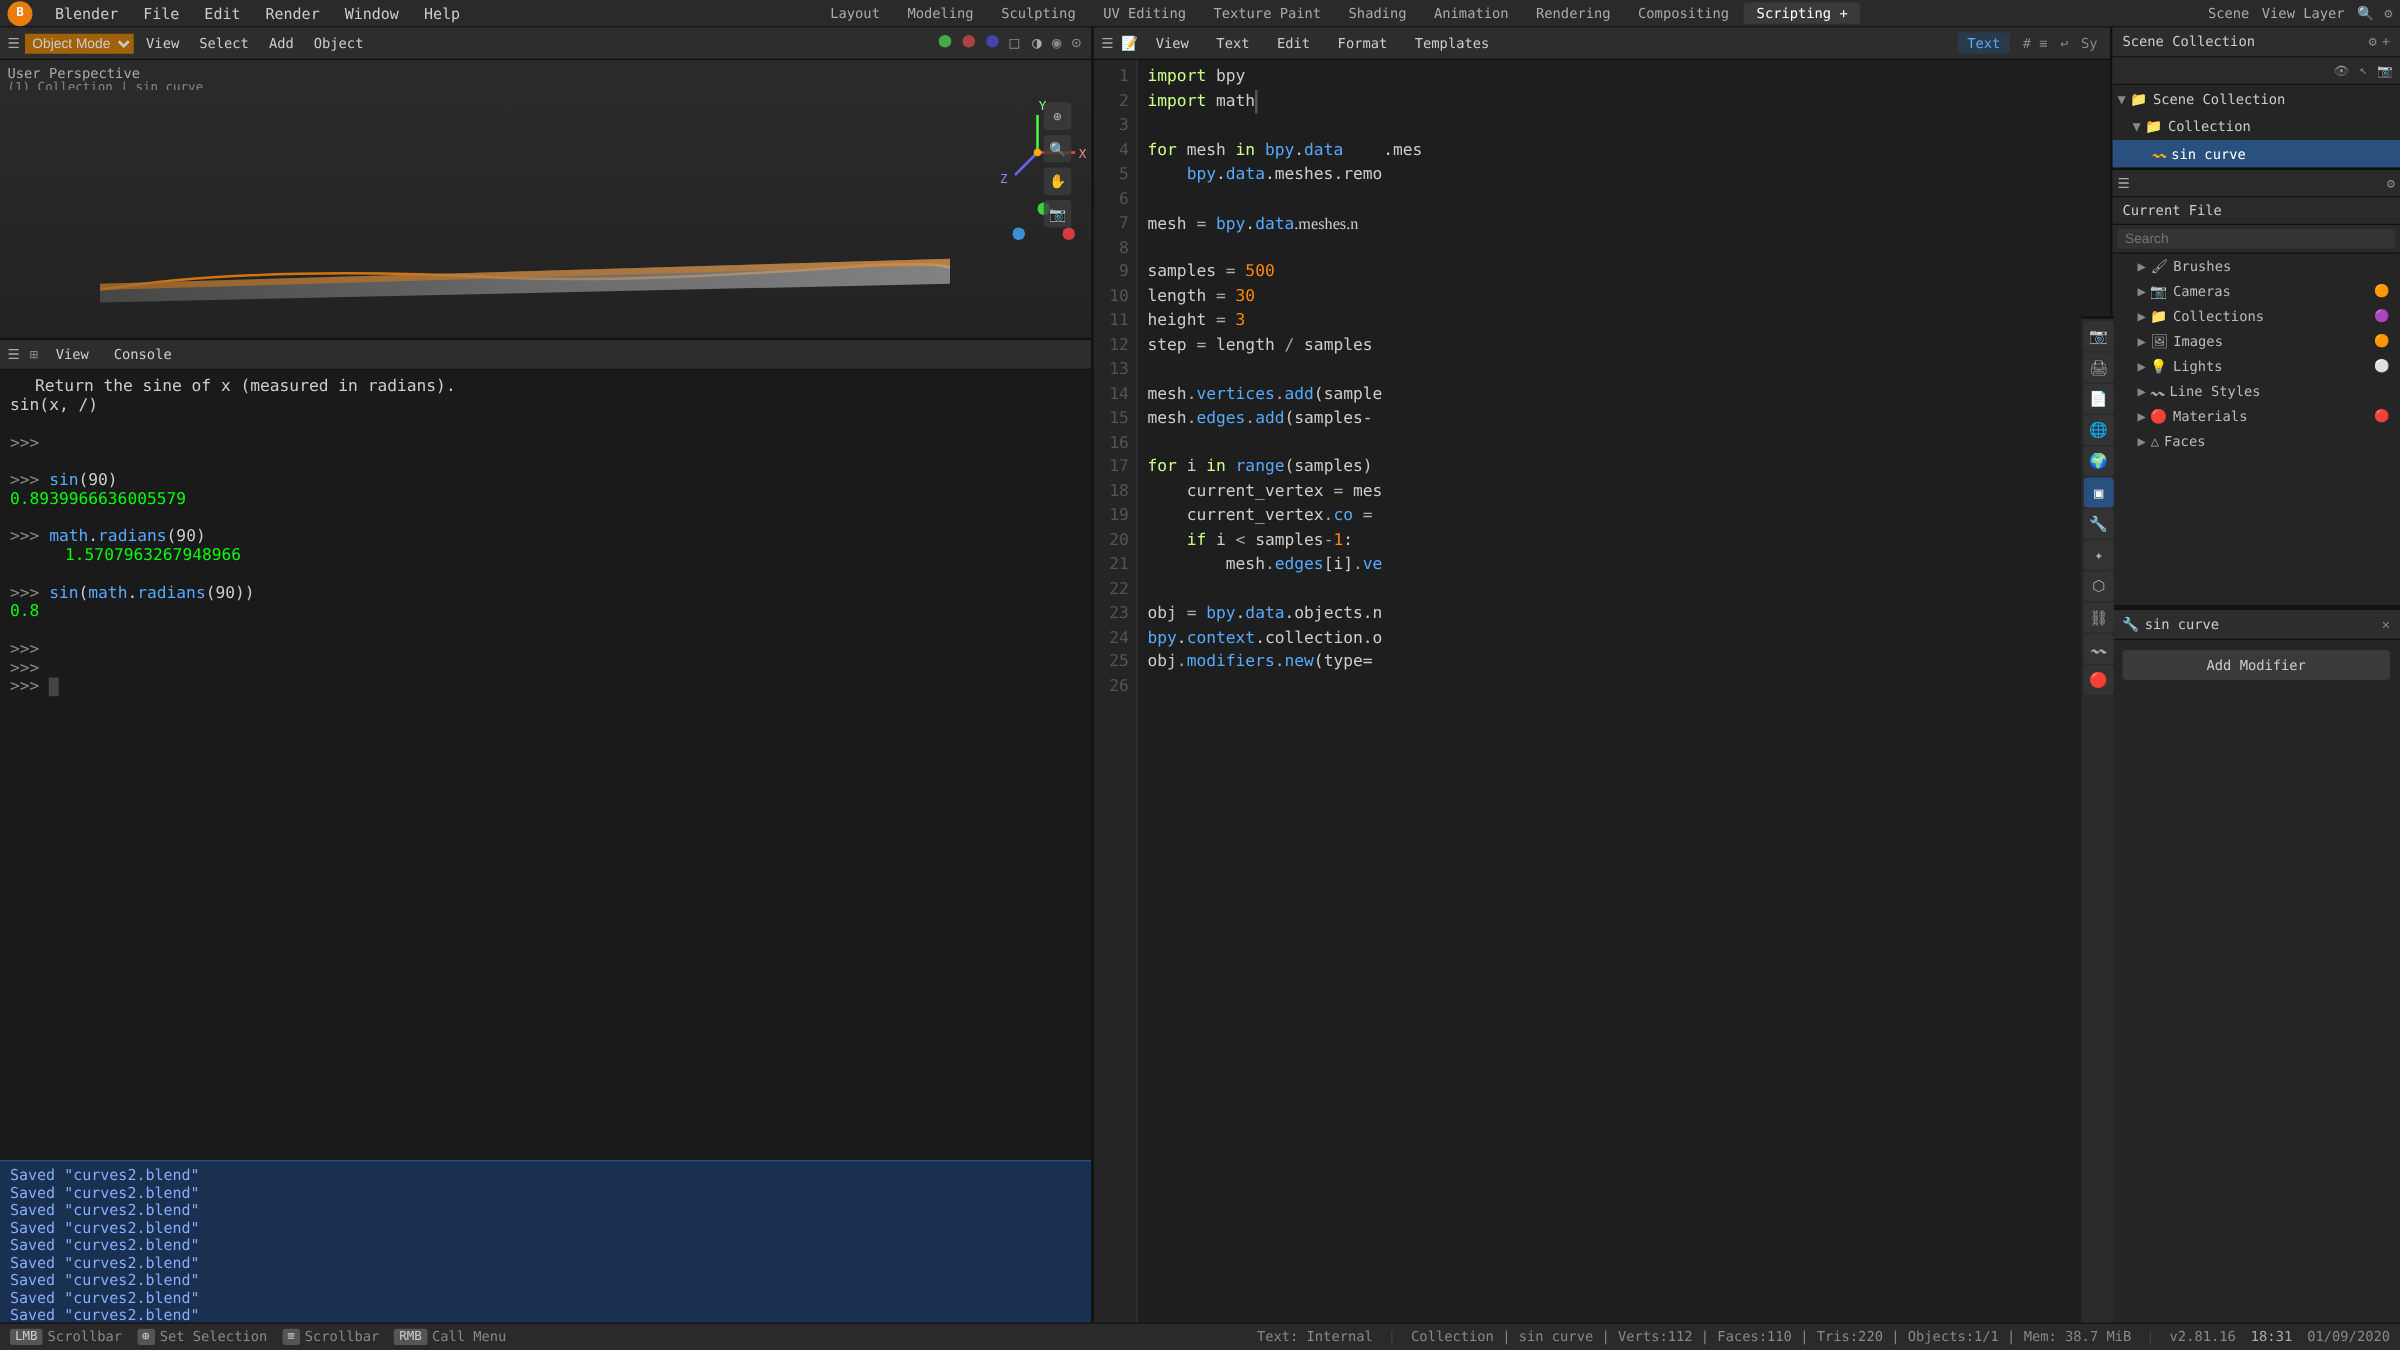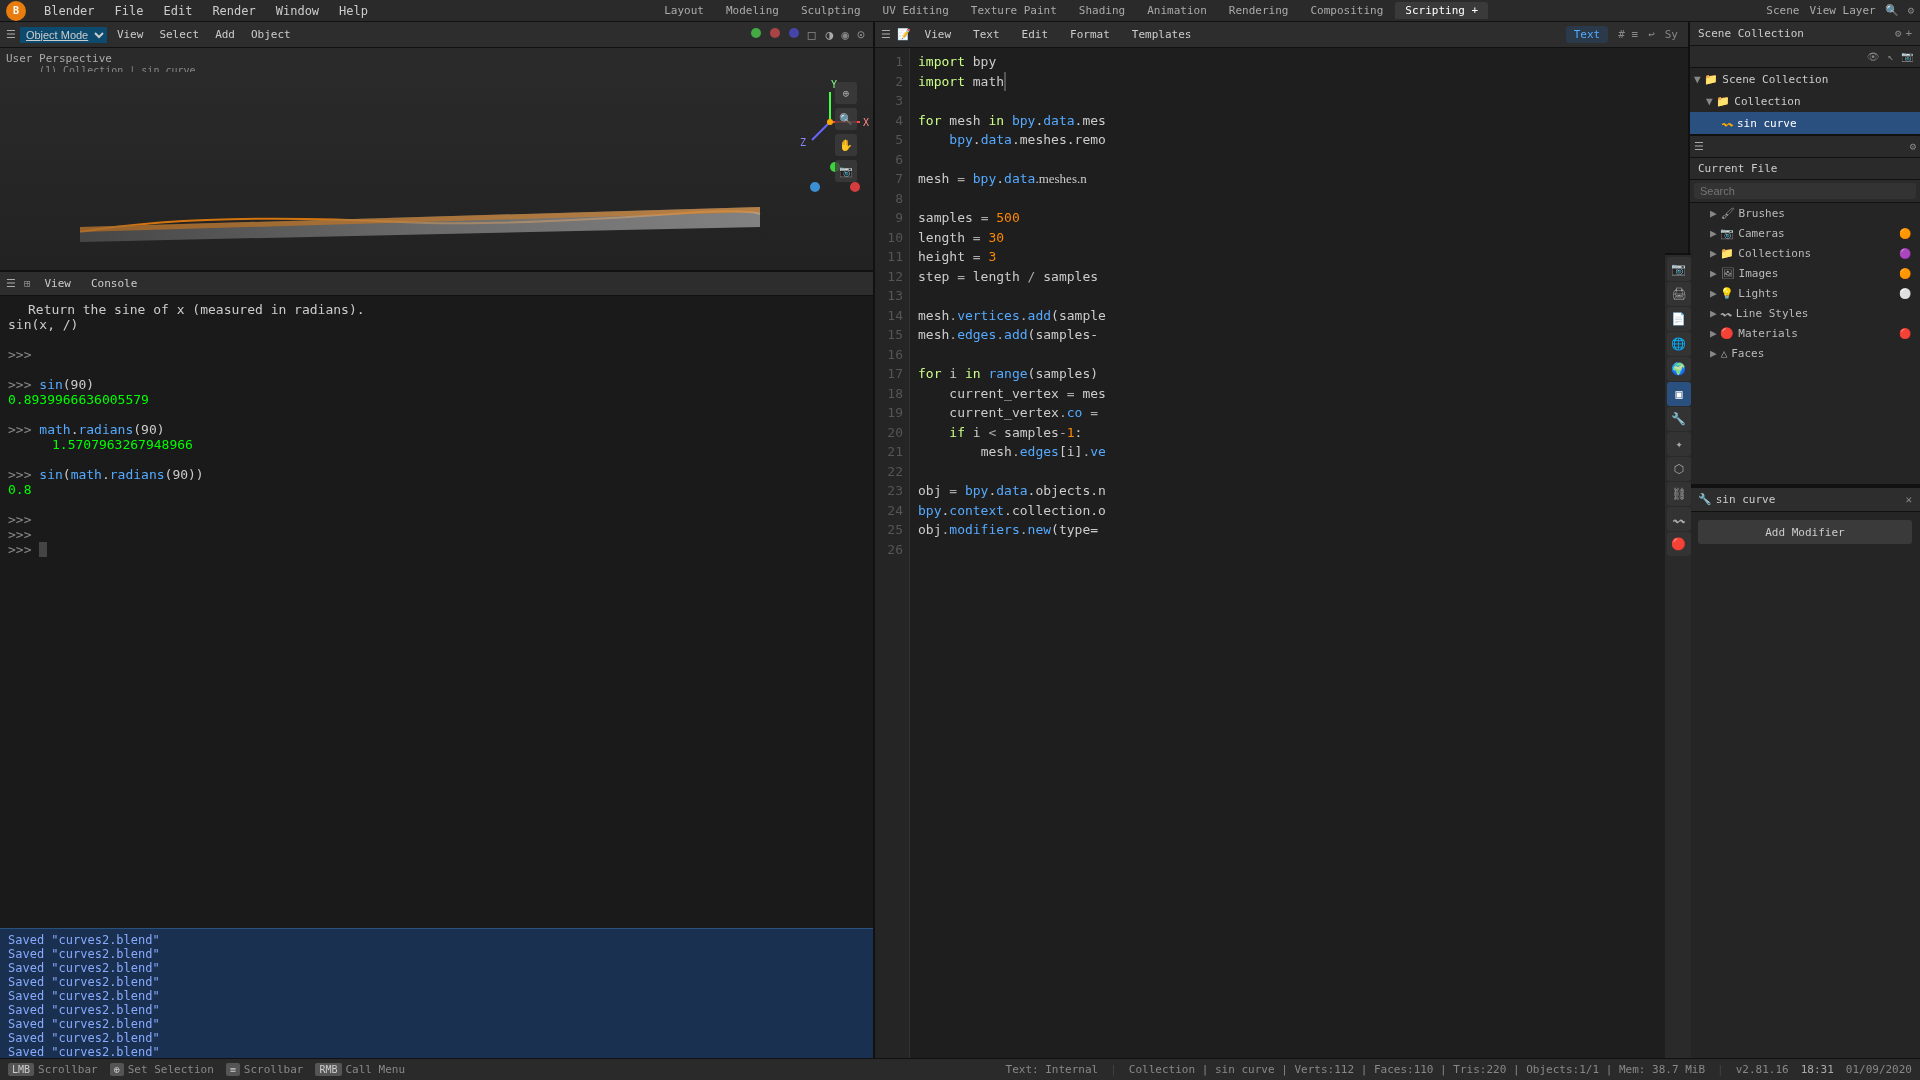--- a/index.html
+++ b/index.html
@@ -393,21 +393,21 @@
 </div>
 
 <div id="main-layout" style="display:flex; height:1036px; width:1920px;">
 
   <div id="viewport-area" style="width:875px; display:flex; flex-direction:column; border-right:2px solid #111;">
 
     <div id="viewport-3d" style="height:250px; background:#2a2a2a; position:relative; border-bottom:2px solid #111; overflow:hidden;">
 
       <div class="viewport-toolbar">
         <span style="font-size:11px;color:#aaa;cursor:pointer;">☰</span>
-        <select style="background:#0c4a6e;color:#ccc;border:none;font-size:11px;padding:1px 2px;text-decoration:underline;">
+        <select style="background:#a16207;color:#ccc;border:none;font-size:11px;padding:1px 2px;">
           <option>Object Mode</option>
         </select>
         <span class="viewport-toolbar-btn">View</span>
         <span class="viewport-toolbar-btn">Select</span>
         <span class="viewport-toolbar-btn">Add</span>
         <span class="viewport-toolbar-btn">Object</span>
         <div style="flex:1;"></div>
 
         <span style="font-size:11px;color:#888;">
           <span style="display:inline-block;width:10px;height:10px;border-radius:50%;background:#4a4;margin:0 1px;"></span>
@@ -415,21 +415,21 @@
           <span style="display:inline-block;width:10px;height:10px;border-radius:50%;background:#44a;margin:0 1px;"></span>
         </span>
         <span style="font-size:13px;color:#888;margin:0 4px;">□</span>
         <span style="font-size:13px;color:#aaa;margin:0 2px;">◑</span>
         <span style="font-size:13px;color:#888;margin:0 2px;">◉</span>
         <span style="font-size:13px;color:#888;margin:0 2px;">⊙</span>
       </div>
 
       <div class="viewport-overlay">
         <div>User Perspective</div>
-        <div style="font-size:10px;color:#888;margin-left:33px;">(1) Collection | sin curve</div>
+        <div style="font-size:10px;color:#888;">(1) Collection | sin curve</div>
       </div>
 
       <div style="position:absolute;top:50px;left:0;right:0;bottom:0;overflow:hidden;">
 
         <svg width="875" height="200" style="position:absolute;top:0;left:0;">
 
           <defs>
             <linearGradient id="bladeGrad" x1="0" y1="0" x2="1" y2="0">
               <stop offset="0%" stop-color="#555"></stop>
               <stop offset="50%" stop-color="#888"></stop>
@@ -554,21 +554,21 @@
         <div class="line-number">22</div>
         <div class="line-number">23</div>
         <div class="line-number">24</div>
         <div class="line-number">25</div>
         <div class="line-number">26</div>
       </div>
       <div class="code-content">
         <div class="code-line"><span class="kw">import</span> <span style="color:#ccc;">bpy</span></div>
         <div class="code-line"><span class="kw">import</span> <span style="color:#ccc;">math</span><span style="background:#555;width:2px;display:inline-block;">&nbsp;</span></div>
         <div class="code-line"></div>
-        <div class="code-line"><span class="kw">for</span> <span style="color:#ccc;">mesh</span> <span class="kw">in</span> <span style="color:#5af;">bpy</span><span style="color:#ccc;">.</span><span style="color:#5af;">data</span><span style="color:#ccc;">.mes</span></div>
+        <div class="code-line"><span class="kw">for</span> <span style="color:#ccc;">mesh</span> <span class="kw">in</span> <span style="color:#5af;">bpy</span><span style="color:#ccc;">.</span><span style="color:#5af;">data</span><span style="color:#ccc;margin-left:32px;">.mes</span></div>
         <div class="code-line">&nbsp;&nbsp;&nbsp;&nbsp;<span style="color:#5af;">bpy</span><span style="color:#ccc;">.</span><span style="color:#5af;">data</span><span style="color:#ccc;">.meshes.remo</span></div>
         <div class="code-line"></div>
         <div class="code-line"><span style="color:#ccc;">mesh</span> <span style="color:#aaa;">=</span> <span style="color:#5af;">bpy</span><span style="color:#ccc;">.</span><span style="color:#5af;">data</span><span style="color:#ccc;font-family:Liberation Serif, serif;">.meshes.n</span></div>
         <div class="code-line"></div>
         <div class="code-line"><span style="color:#ccc;">samples</span> <span style="color:#aaa;">=</span> <span class="nb">500</span></div>
         <div class="code-line"><span style="color:#ccc;">length</span> <span style="color:#aaa;">=</span> <span class="nb">30</span></div>
         <div class="code-line"><span style="color:#ccc;">height</span> <span style="color:#aaa;">=</span> <span class="nb">3</span></div>
         <div class="code-line"><span style="color:#ccc;">step</span> <span style="color:#aaa;">=</span> <span style="color:#ccc;">length</span> <span style="color:#aaa;">/</span> <span style="color:#ccc;">samples</span></div>
         <div class="code-line"></div>
         <div class="code-line"><span style="color:#ccc;">mesh</span><span style="color:#aaa;">.</span><span style="color:#5af;">vertices</span><span style="color:#aaa;">.</span><span style="color:#5af;">add</span><span style="color:#ccc;">(sample</span></div>

